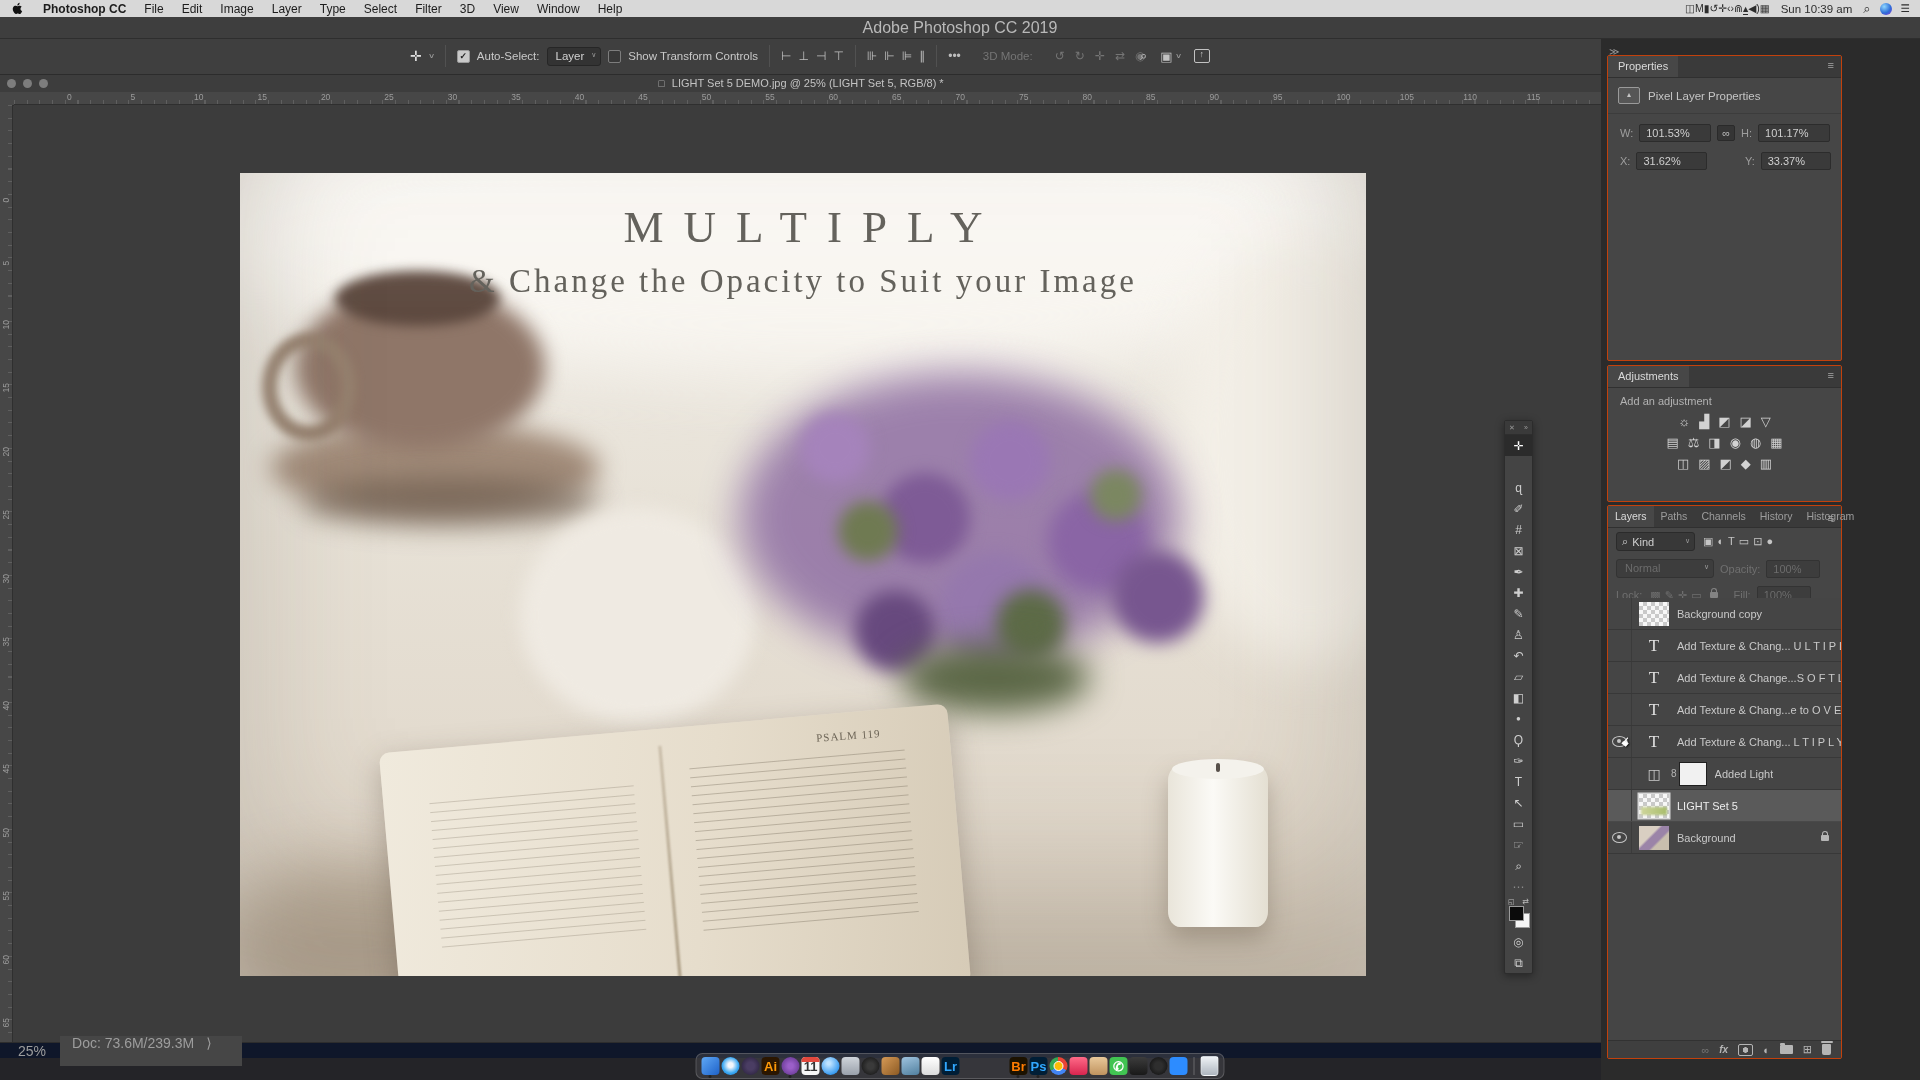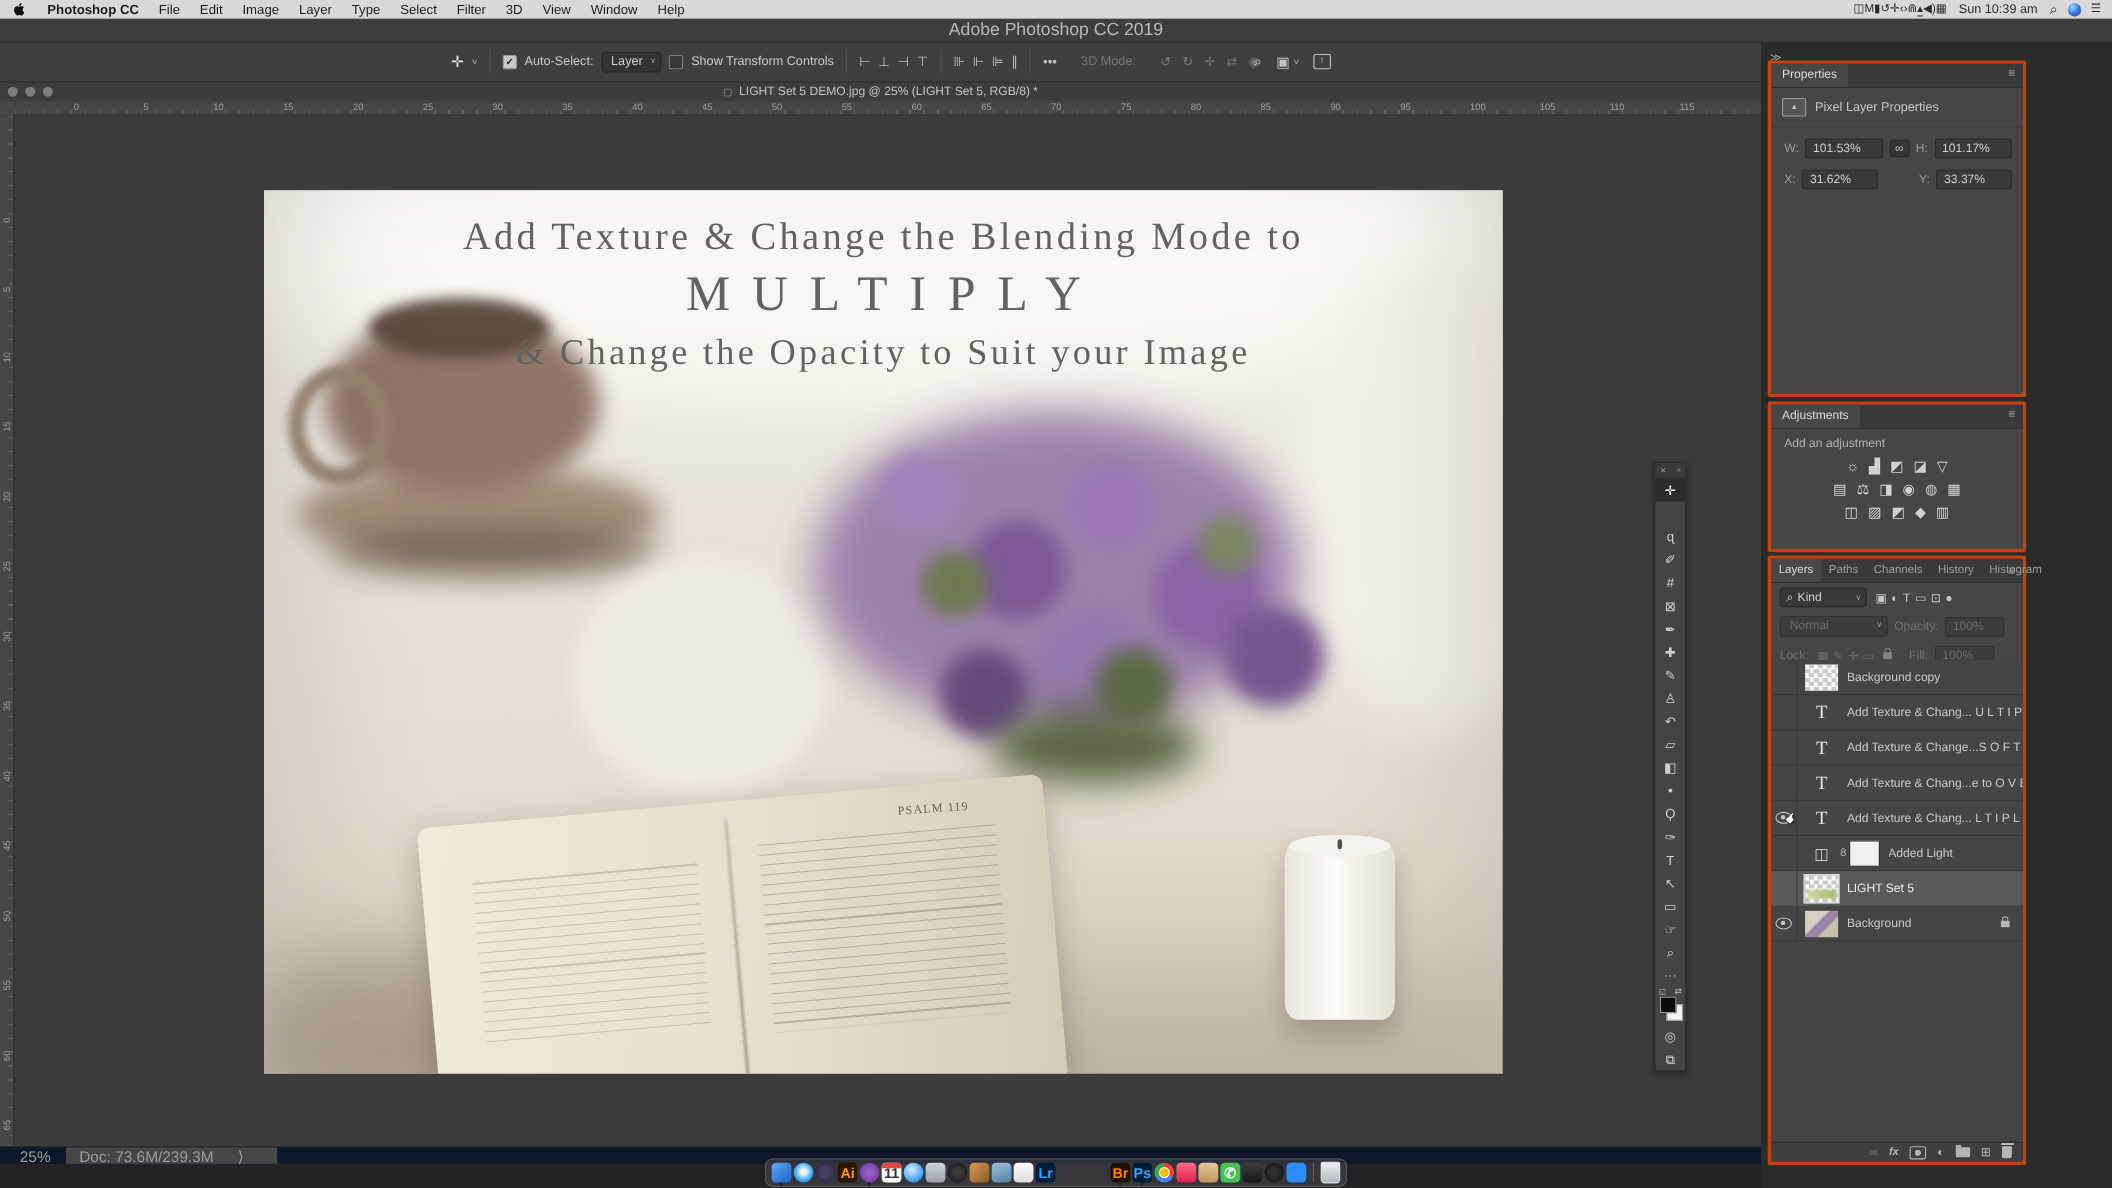--- a/index.html
+++ b/index.html
@@ -50,21 +50,21 @@
   #vruler{position:absolute;left:0;top:31px;width:13px;height:938px;background:#474747;border-right:1px solid #2f2f2f;
     padding-top:34px;box-sizing:border-box;
     background-image:repeating-linear-gradient(to bottom,#5f5f5f 0 1px,transparent 1px 12.7px);
     background-size:4px 100%;background-position:right top;background-repeat:repeat-y}
   #vruler span{display:block;height:63.48px;font-size:8.5px;color:#9c9c9c;writing-mode:vertical-rl;transform:rotate(180deg);margin-left:1px}
   #rcorner{position:absolute;left:0;top:18px;width:14px;height:13px;background:#474747;border-right:1px solid #2f2f2f;border-bottom:1px solid #2f2f2f}
   #canvas-area{position:absolute;left:14px;top:31px;width:1587px;height:938px;overflow:hidden;background:#3c3c3c}
   #statusbar{position:absolute;left:0;bottom:0;width:100%;height:15px;background:#0f172a;border-top:1px solid #2d2d2d;
     display:flex;align-items:center;font-size:14px;color:#9d9d9d}
   #statusbar .z{padding:0 14px 0 18px}
-  #statusbar .docfield{background:#464646;padding:0 30px 0 12px;height:100%;display:flex;align-items:center;gap:22px}
+  #statusbar .docfield{background:#464646;padding:0 30px 15px 12px;height:100%;display:flex;align-items:center;gap:12px}
   
   #photo{position:absolute;left:226px;top:68px;width:1126px;height:803px;overflow:hidden;
     background:linear-gradient(180deg,#efece6 0%,#e7e1d6 45%,#ded4c6 100%)}
   #photo .b{position:absolute;border-radius:50%}
   #photo:after{content:"";position:absolute;inset:0;box-shadow:inset 0 -90px 140px rgba(104,88,70,.30),inset 0 50px 90px rgba(255,255,255,.30)}
   #ptext{position:absolute;left:0;top:22px;width:100%;text-align:center;z-index:3;color:#64625c;
     font-family:"Liberation Serif",serif}
   #ptext .l1{font-size:35px;letter-spacing:3px}
   #ptext .l2{font-size:45px;letter-spacing:20px;text-indent:20px;margin-top:6px}
   #ptext .l3{font-size:33px;letter-spacing:3px;margin-top:10px}
@@ -92,21 +92,21 @@
   .tool.small{font-size:8px}
   .tool.dim{color:#8a8a8a}
   #colors{position:relative;height:34px}
   #colors .mini{position:absolute;left:3px;top:1px;font-size:7px;color:#bbb}
   #colors .swap{position:absolute;right:3px;top:0;font-size:8px;color:#bbb}
   #colors .fg{position:absolute;left:4px;top:9px;width:13px;height:13px;background:#0b0b0b;border:1px solid #9a9a9a;z-index:2}
   #colors .bg{position:absolute;left:10px;top:16px;width:13px;height:13px;background:#f5f5f5;border:1px solid #9a9a9a}
   
   #rightcol{position:absolute;left:1601px;top:38px;width:319px;height:1042px;background:#2b2b2b}
   .collapse{position:absolute;left:8px;top:8px;color:#9a9a9a;font-size:10px}
-  .panel{position:absolute;left:6px;width:235px;background:#464646;border:3px solid #c2410c;border-radius:2px;box-sizing:border-box}
+  .panel{position:absolute;left:6px;width:235px;background:#464646;border:1px solid #c2410c;border-radius:2px;box-sizing:border-box}
   .phead{height:21px;background:#3a3a3a;display:flex;align-items:stretch;border-bottom:1px solid #303030}
   .ptab{background:#474747;padding:4px 10px 0 10px;color:#dadada;font-size:11px}
   .pmenu{margin-left:auto;color:#a5a5a5;font-size:11px;padding:3px 7px 0 0}
   #panel-props{top:17px;height:306px}
   .plprow{display:flex;align-items:center;gap:8px;padding:9px 10px;border-bottom:1px solid #3c3c3c;color:#c5c5c5;font-size:11.5px}
   .plp{width:20px;height:15px;border:1px solid #9a9a9a;border-radius:2px;text-align:center;font-size:8px;line-height:14px;color:#c5c5c5;background:#565656}
   .whrow{display:flex;align-items:center;gap:6px;padding:10px 10px 0 12px;color:#9e9e9e;font-size:11px}
   .fld{background:#3a3a3a;border:1px solid #2c2c2c;border-radius:2px;color:#cfcfcf;font-size:11px;padding:2px 6px;width:58px}
   .linkbox{background:#353535;border:1px solid #2a2a2a;border-radius:2px;color:#bdbdbd;font-size:11px;padding:1px 4px}
   #panel-adj{top:327px;height:137px}
@@ -314,21 +314,20 @@
         <div class="crease"></div>
         <div class="lines"></div>
         <div class="lines2"></div>
         <div id="booktext">PSALM 119</div>
       </div>
       <div id="candle">
         <div class="top"></div>
         <div class="wick"></div>
       </div>
       <div id="ptext">
-        <div class="l1">Add Texture &amp; Change the Blending Mode to</div>
         <div class="l2">MULTIPLY</div>
         <div class="l3">&amp; Change the Opacity to Suit your Image</div>
       </div>
     </div>
   </div>
   <div id="statusbar">
     <span class="z">25%</span>
     <span class="docfield">
       <span>Doc: 73.6M/239.3M</span>
       <span>⟩</span>

